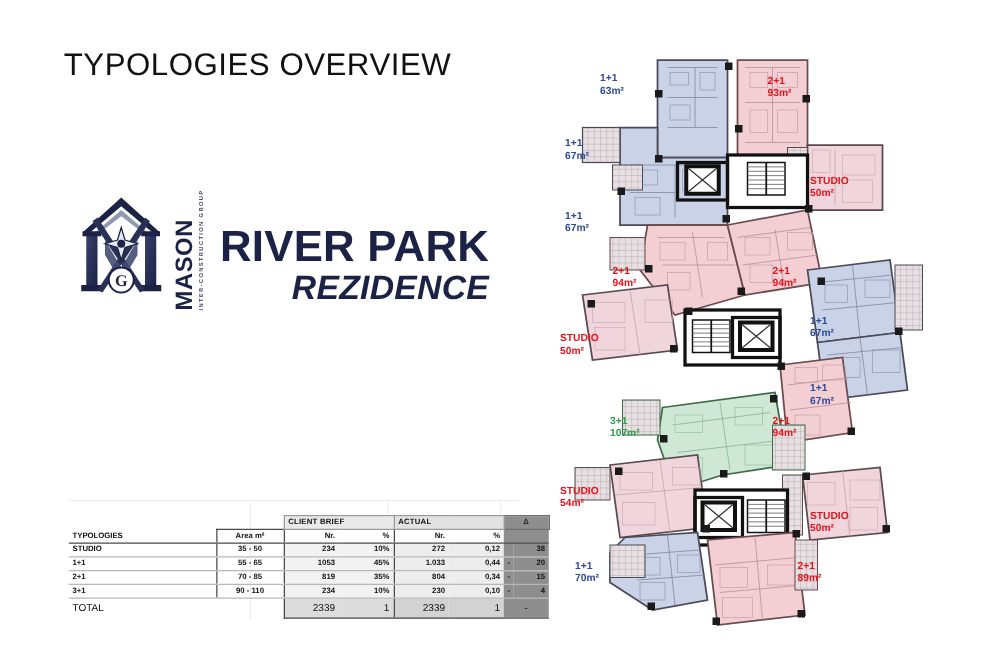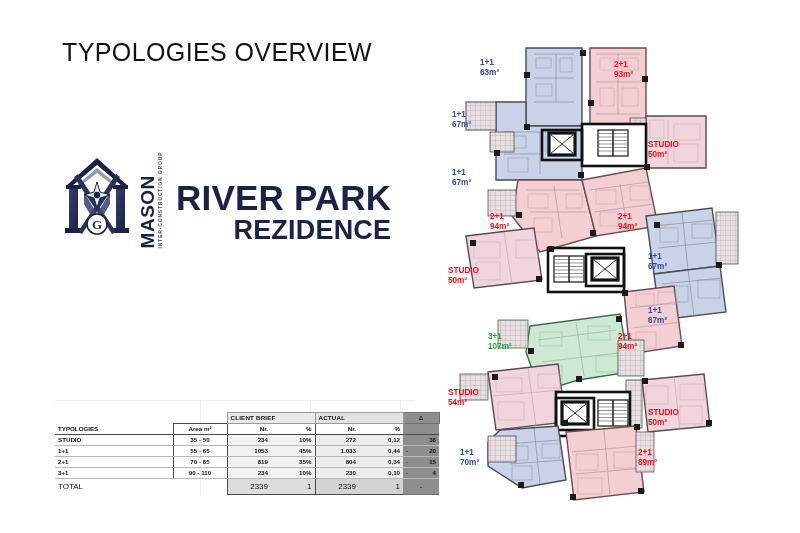--- a/index.html
+++ b/index.html
@@ -6,42 +6,42 @@
   html, body {
     width: 800px; height: 533px;
     background: #ffffff;
     font-family: "Liberation Sans", sans-serif;
     overflow: hidden;
   }
   #slide { position: relative; width: 800px; height: 533px; background: #fff; }
 
   
   .slide-title {
-    position: absolute; left: 62px; top: 38px;
+    position: absolute; left: 51px; top: 38px;
     font-size: 25px; font-weight: 400; letter-spacing: .4px;
     color: #111; white-space: nowrap;
   }
 
   
   .logo-block { position: absolute; left: 58px; top: 152px; display: flex; align-items: center; }
   .emblem { width: 78px; height: 96px; position: relative; flex: 0 0 auto; }
   .mason-vert {
     width: 26px; height: 96px; position: relative; flex: 0 0 auto; margin-left: 2px;
   }
   .mason-vert .mv-inner {
     position: absolute; left: 50%; top: 50%;
     transform: translate(-50%,-50%) rotate(-90deg);
     transform-origin: center center;
     white-space: nowrap; display: flex; flex-direction: column; align-items: flex-start;
   }
   .mason-word { font-size: 19px; font-weight: 700; color: #1b2246; letter-spacing: .5px; line-height: 1; }
   .mason-sub { font-size: 4.6px; font-weight: 700; color: #3b4466; letter-spacing: 1.1px; line-height: 1; margin-top: 2px; }
   .wordmark { margin-left: 12px; display: flex; flex-direction: column; }
   .wm-1 { font-size: 35px; font-weight: 700; color: #1b2246; letter-spacing: .2px; line-height: 1.02; margin-top: 24px; }
-  .wm-2 { font-size: 27px; font-weight: 700; color: #1b2246; letter-spacing: .2px; line-height: 1.05; text-align: right; }
+  .wm-2 { font-size: 27px; font-weight: 700; color: #1b2246; letter-spacing: .2px; line-height: 1.05; text-align: right; font-style: italic; }
 
   
   .pill {
     position: absolute; left: 60px; top: 294px;
     background: #161c3d; color: #fff;
     border-radius: 13px; padding: 5px 16px 6px 16px;
     font-size: 13px; letter-spacing: .2px; white-space: nowrap;
   }
 
   

